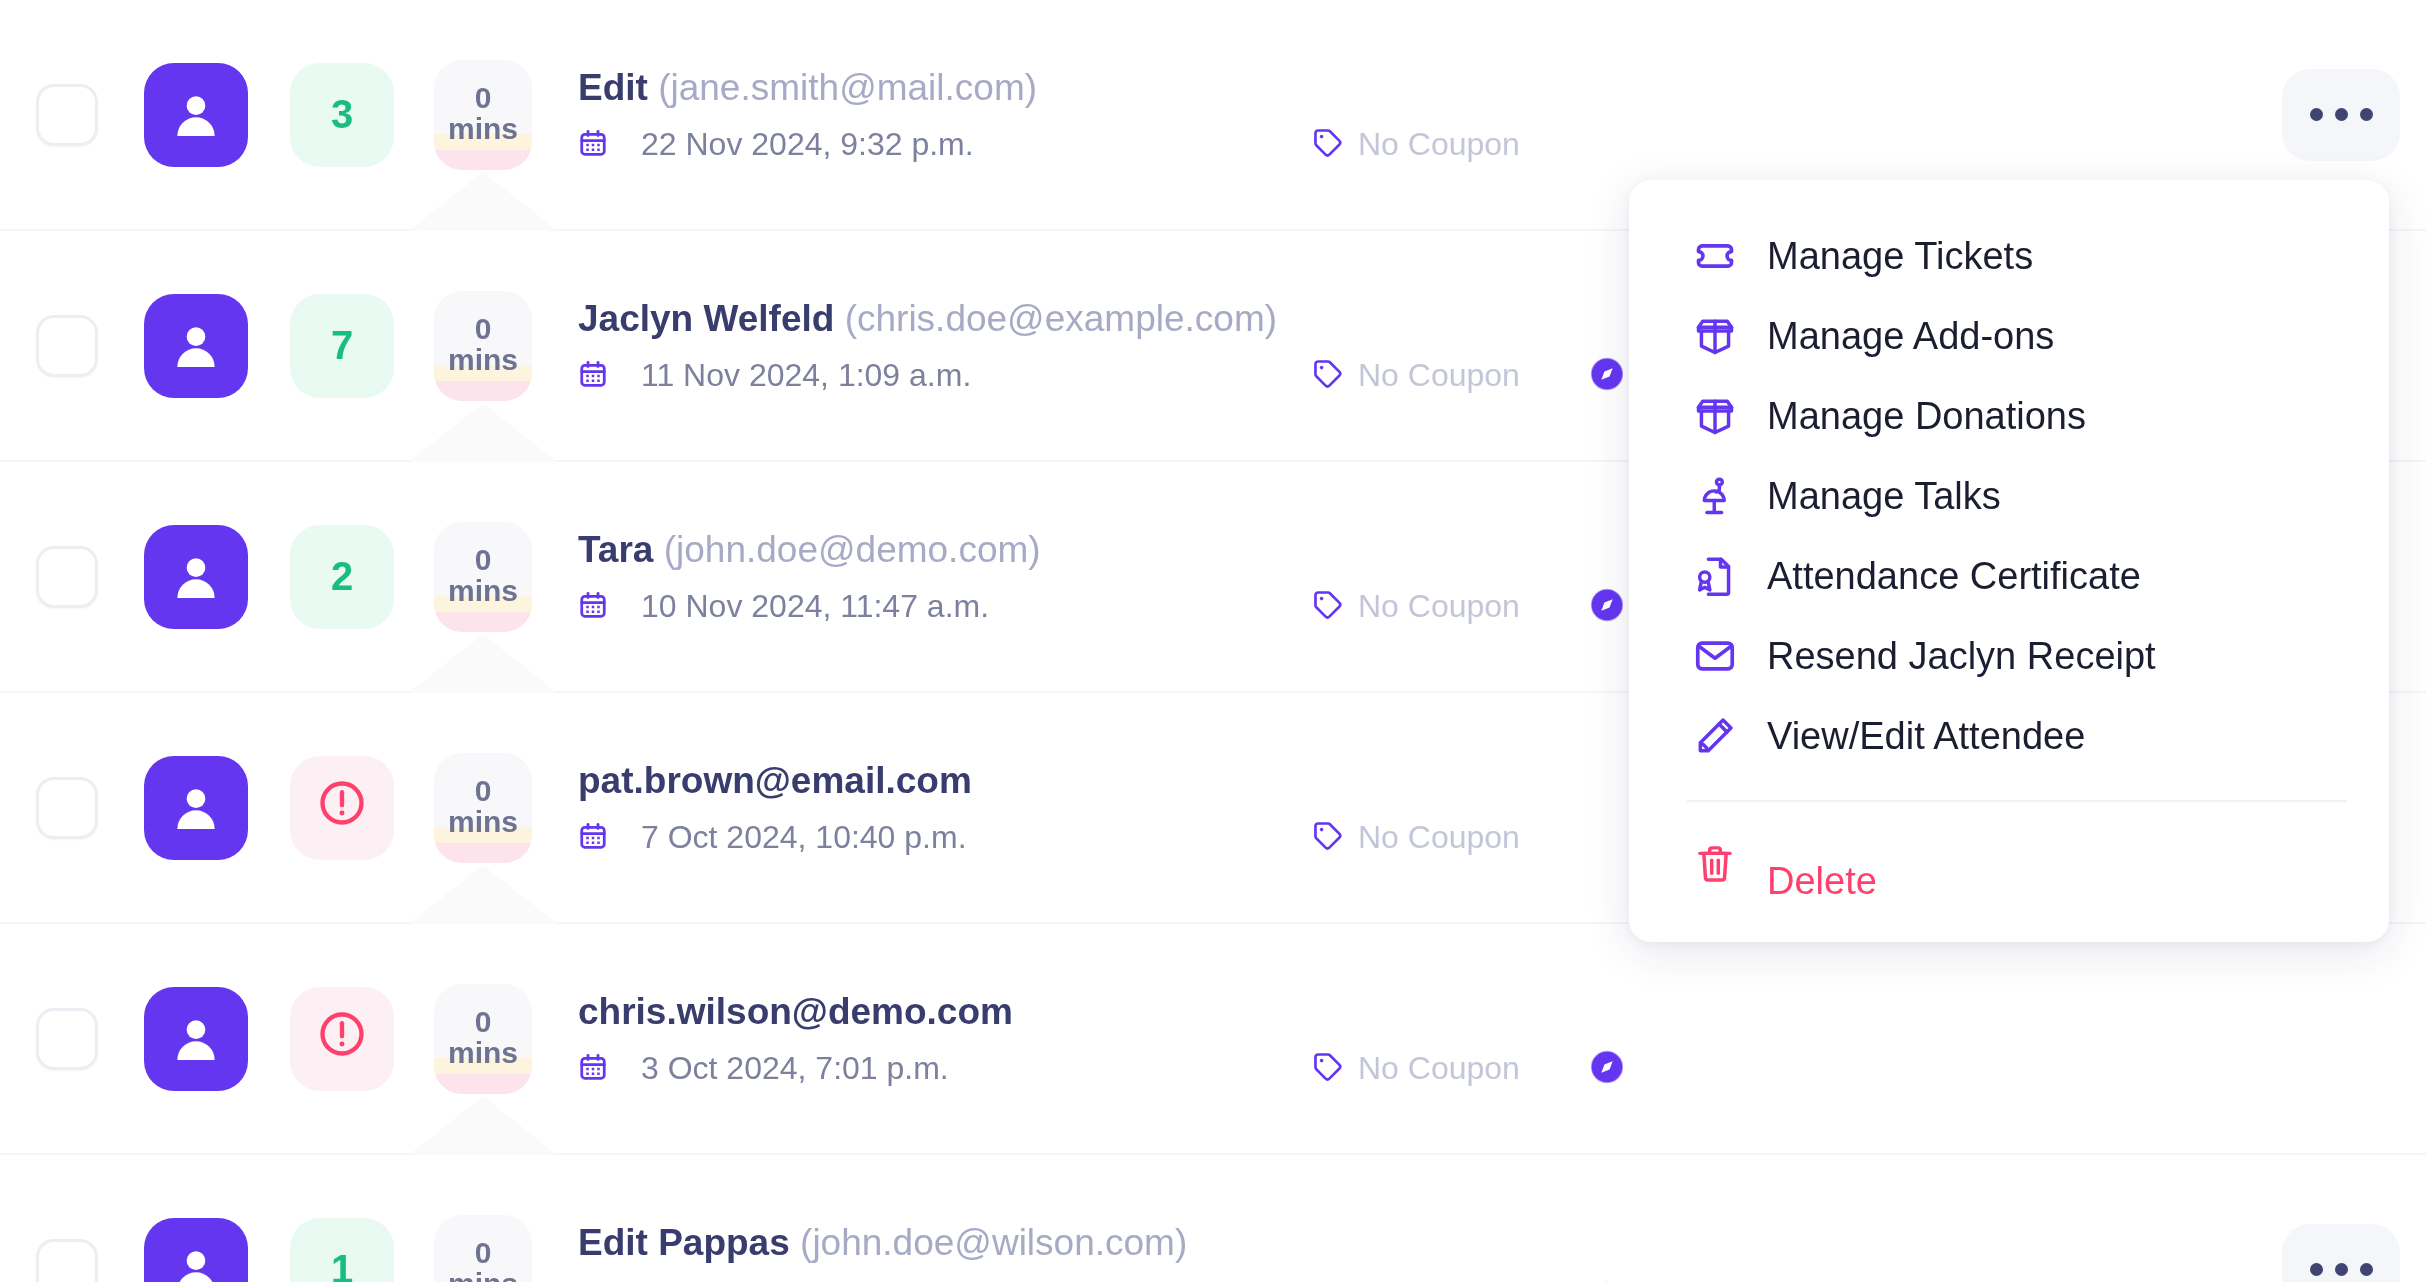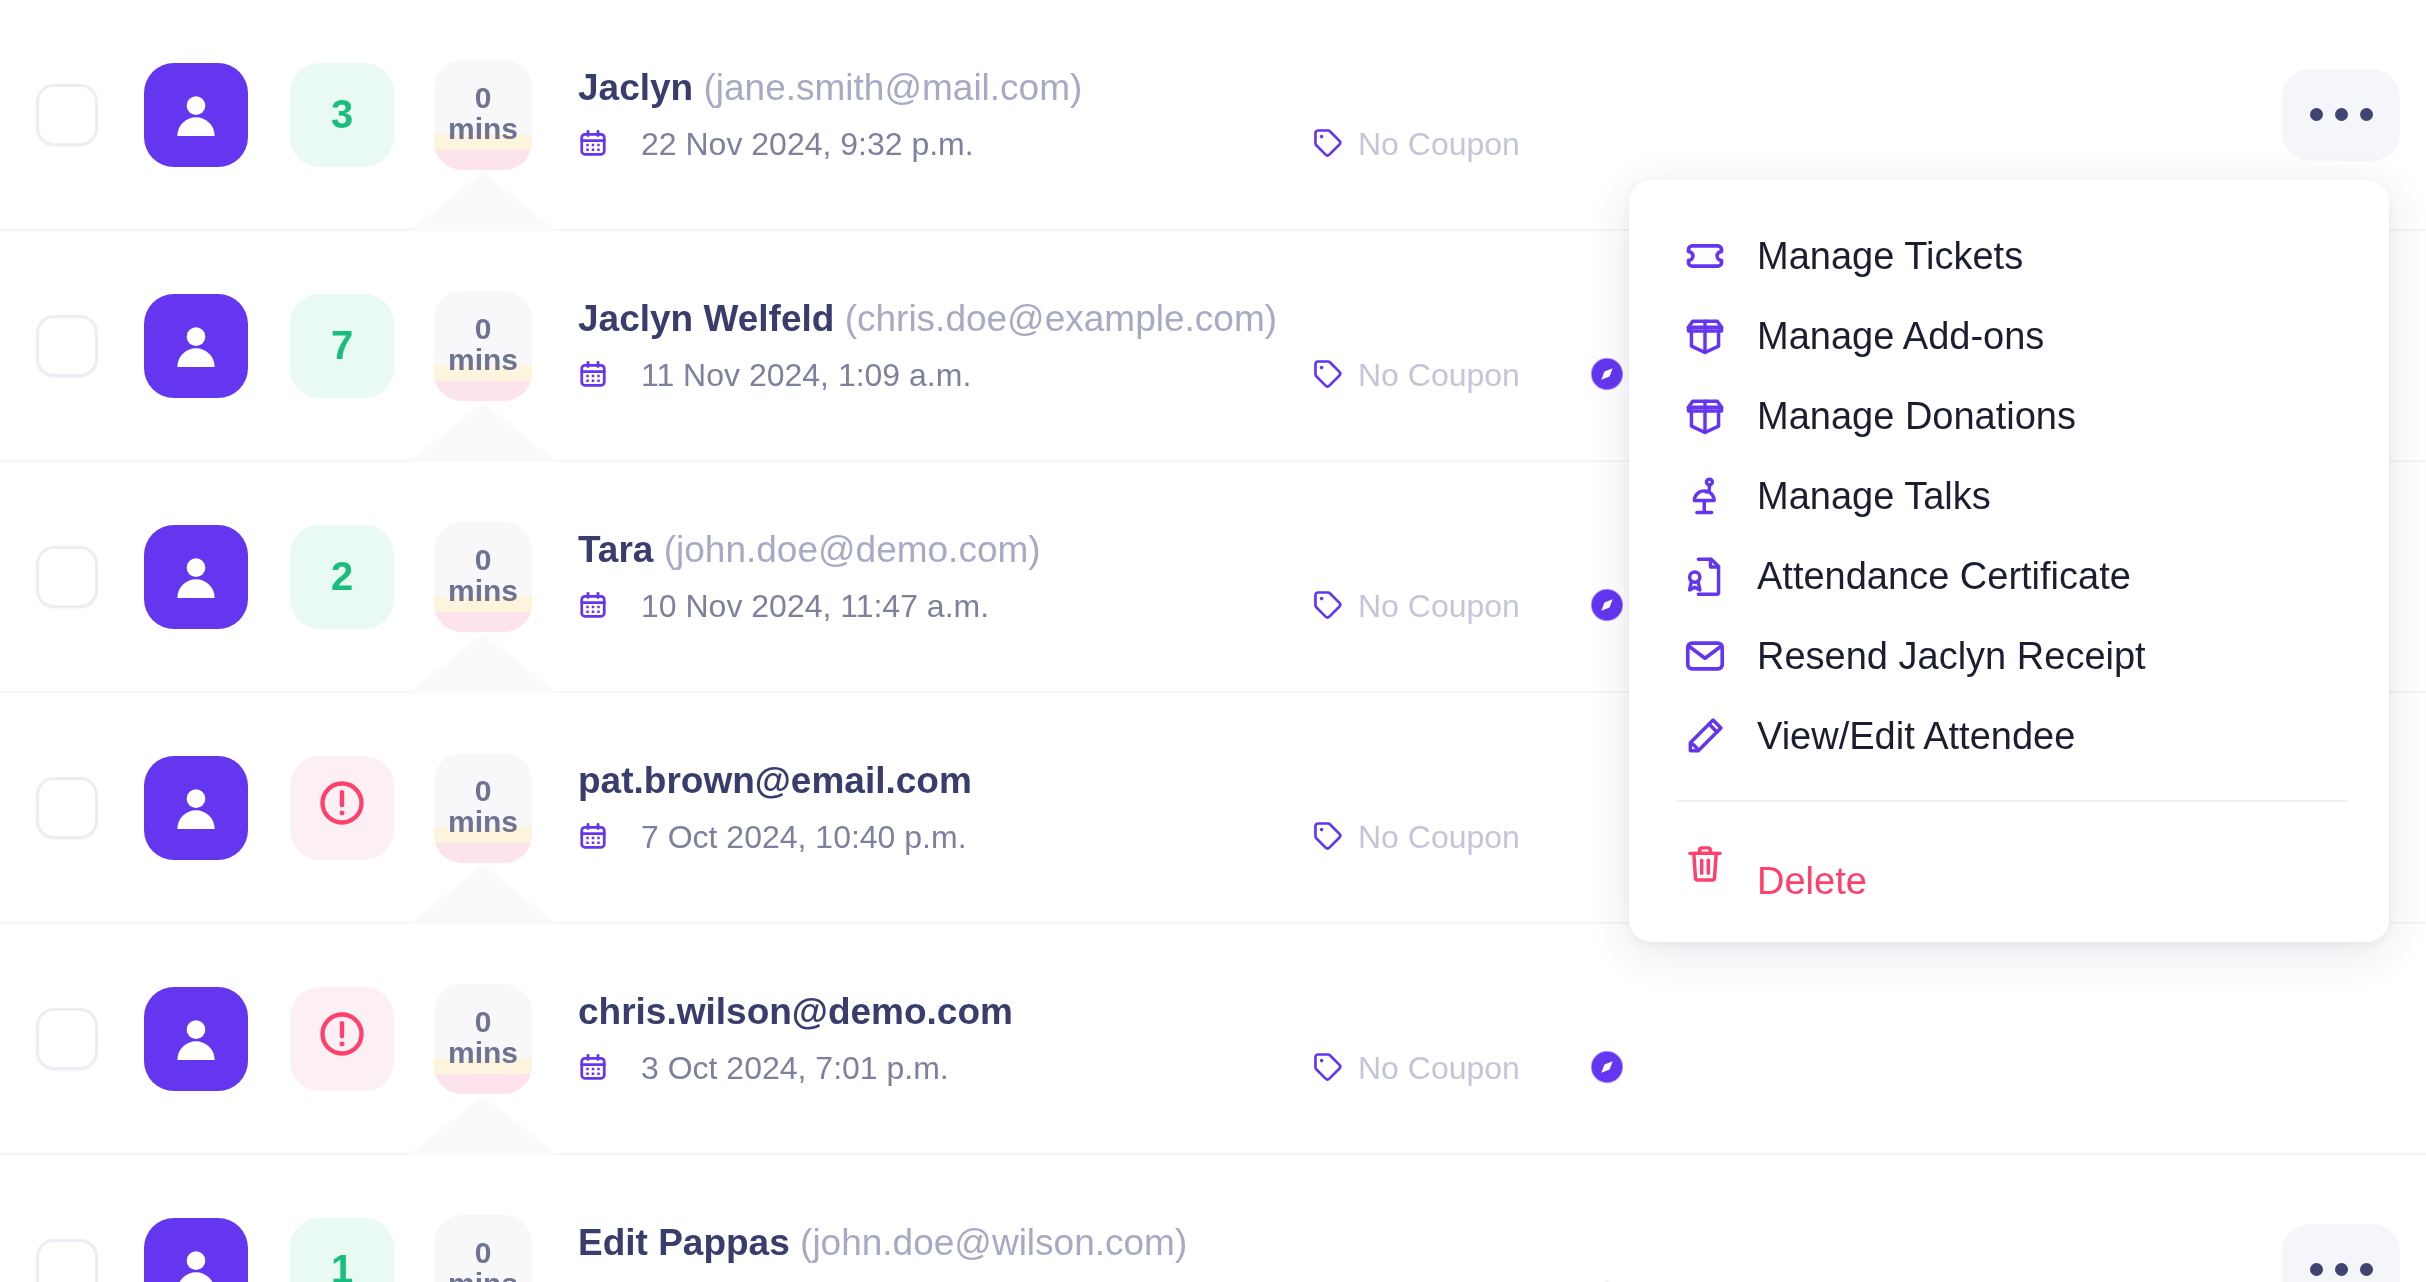--- a/index.html
+++ b/index.html
@@ -199,21 +199,21 @@
 
   
   .menu {
     position: absolute;
     left: 1629px;
     top: 180px;
     width: 760px;
     background: #ffffff;
     border-radius: 22px;
     box-shadow: 0 10px 46px rgba(30,35,80,0.11), 0 2px 10px rgba(30,35,80,0.05);
-    padding: 36px 0 38px 6px;
+    padding: 36px 0 38px 16px;
     z-index: 50;
   }
   .menu-item {
     display: flex;
     align-items: center;
     height: 80px;
     padding: 0 44px 0 48px;
     cursor: pointer;
   }
   .menu-item .mi-icon {
@@ -259,21 +259,21 @@
           <span>0</span><br>
           <span>mins</span>
         </div>
         <div class="band-yellow"></div>
         <div class="band-pink"></div>
       </div>
       <div class="mins-arrow"></div>
     </div>
     <div class="info">
       <div class="info-line1">
-        <span class="pname">Jaclyn</span> <span class="pemail">(jane.smith@mail.com)</span>
+        <span class="pname">Edit</span> <span class="pemail">(jane.smith@mail.com)</span>
       </div>
       <div class="info-line2">
         <div class="date-chunk">
           <span><svg width="30" height="30" viewBox="0 0 24 24" fill="none" stroke="#6436f0" stroke-width="2.2" stroke-linecap="round">
       <rect x="3" y="5" width="18" height="16" rx="2.5" fill="none"></rect>
       <line x1="8" y1="2.6" x2="8" y2="6"></line>
                   <line x1="16" y1="2.6" x2="16" y2="6"></line>
       <line x1="3" y1="10" x2="21" y2="10"></line>
       <g fill="#6436f0" stroke="none">
         <rect x="6.6" y="12.6" width="2" height="2"></rect>

